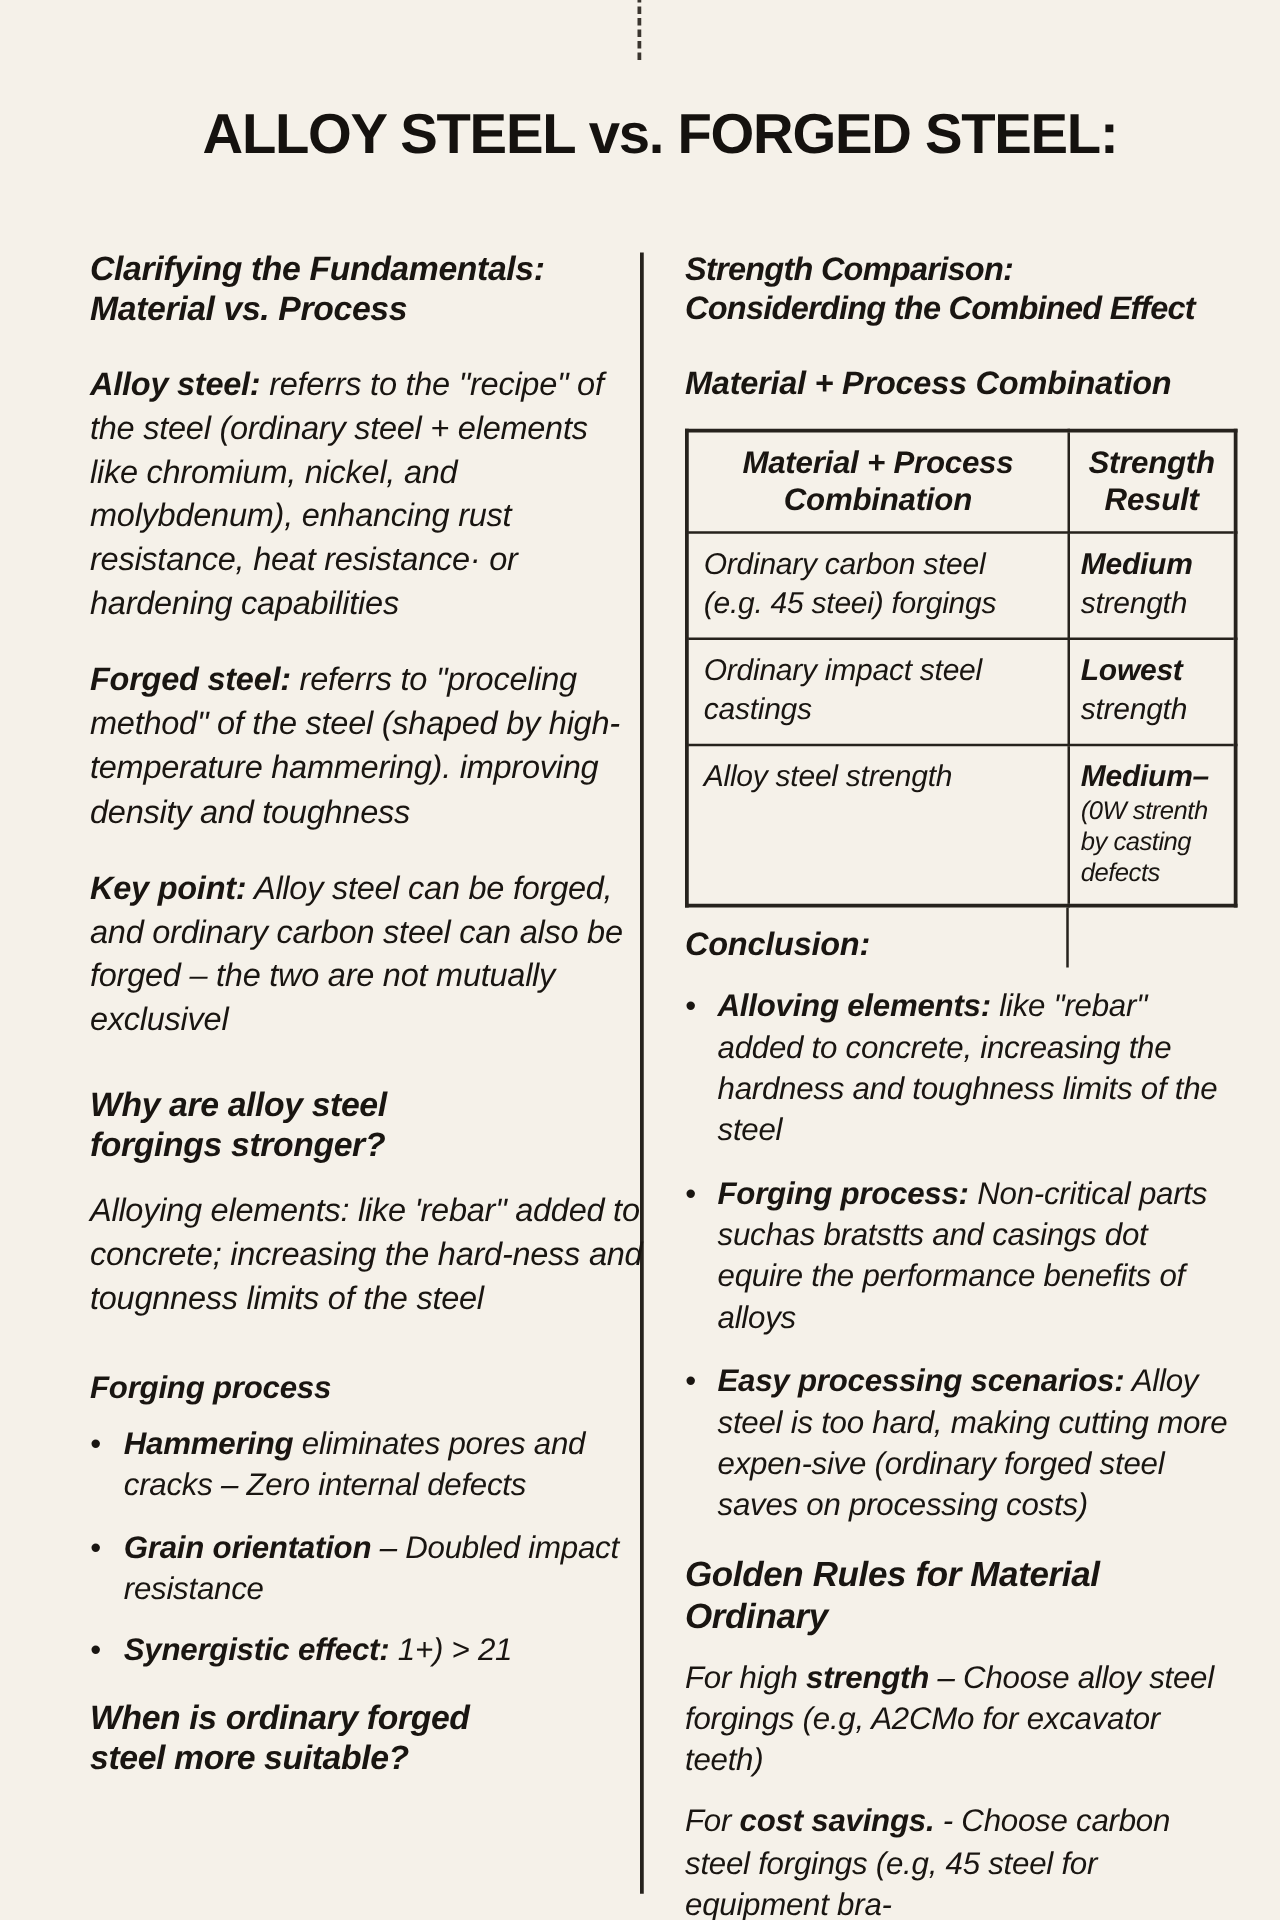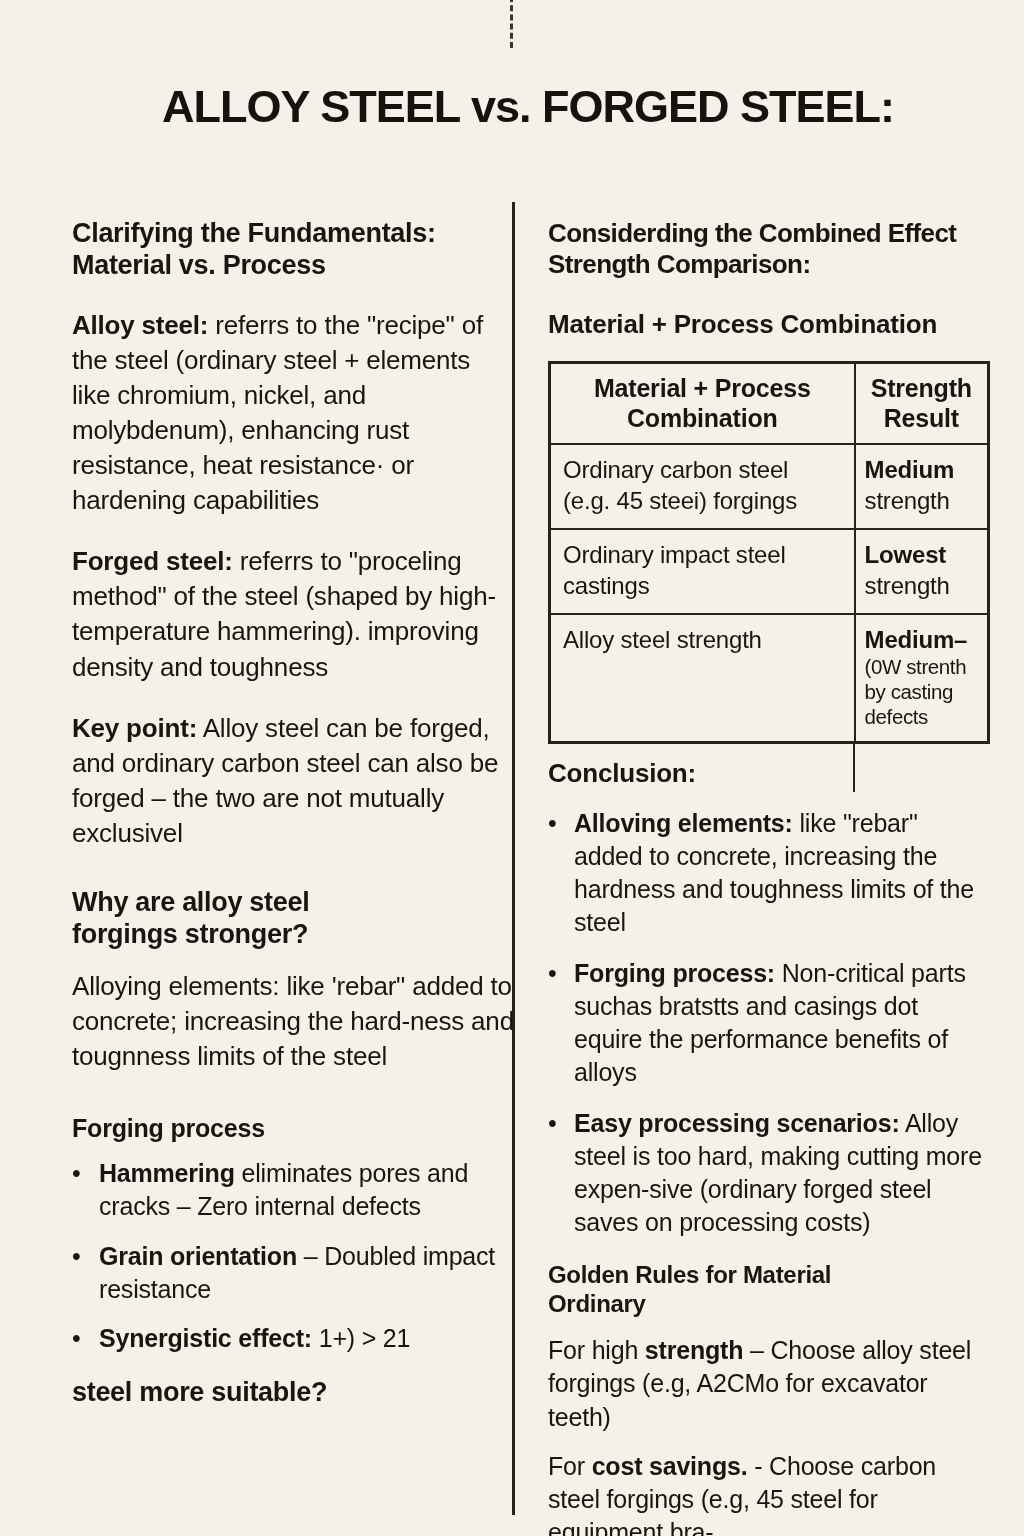--- a/index.html
+++ b/index.html
@@ -19,21 +19,21 @@
   .divider {
     position:absolute; left:512px; top:202px; width:3px; height:1313px;
     background:#26221d;
   }
   .title {
     position:absolute; top:48px; left:16px; width:100%;
     text-align:center; font-weight:700; font-size:45px; line-height:1.27;
     letter-spacing:-1px; color:#15120f;
   }
   .title .line { display:block; white-space:nowrap; }
-  .col { position:absolute; top:218px; }
+  .col { position:absolute; top:200px;font-style:italic; }
   .col-left  { left:72px;  width:442px; }
   .col-right { left:548px; width:442px; }
   h2, h3, p, ul { margin:0; padding:0; }
   .h2 { font-size:27px; font-weight:700; line-height:1.18; letter-spacing:-0.3px; }
   .h2 .h2-line { display:block; white-space:nowrap; }
   .h2-tight { font-size:26px; letter-spacing:-0.6px; }
   .h3 { font-size:25px; font-weight:700; line-height:1.2; }
   .body-p { font-size:26px; line-height:1.35; margin-top:26px; }
   .lead { font-weight:700;margin-top:21px; }
   .why-h2 { margin-top:36px; }
@@ -60,21 +60,21 @@
   td.combo { width:69.5%; font-size:24px; line-height:1.3; padding:9px 12px 12px; }
   td.result { font-size:24px; line-height:1.3; padding:9px 9px 12px; }
   .res-bold { display:block; font-weight:700; }
   .res-rest { display:block; }
   .res-small { font-size:20.5px; line-height:1.2; letter-spacing:-0.4px; }
   .col-stub { position:absolute; left:305px; bottom:-48px; width:2px; height:48px; background:#26221d; }
   .concl-h3 { margin-top:14px; font-size:26px; }
   ul.concl { list-style:none; margin-top:18px; }
   ul.concl li { display:flex; font-size:25px; line-height:1.32; margin-bottom:18px; }
   ul.concl .marker { width:26px; flex:0 0 26px; }
-  .golden-h2 { margin-top:22px; font-size:24px; }
+  .golden-h2 { margin-top:22px; font-size:28px; }
   .rule-p { font-size:25px; line-height:1.33; margin-top:16px; }
 </style>
 </head>
 <body>
 
 <div class="page">
 
   <div class="top-dash"></div>
   <div class="divider"></div>
 
@@ -113,30 +113,31 @@
         <span class="marker">•</span>
         <span><strong class="lead">Grain orientation</strong><span> – Doubled impact resistance</span></span>
       </li>
       <li>
         <span class="marker">•</span>
         <span><strong class="lead">Synergistic effect:</strong><span> 1+) &gt; 21</span></span>
       </li>
     </ul>
 
     <h2 class="h2 when-h2">
+      <span class="h2-line">When is ordinary forged</span>
       <span class="h2-line">steel more suitable?</span>
     </h2>
 
   </div>
 
   <div class="col col-right">
 
     <h2 class="h2 h2-tight">
+      <span class="h2-line">Strength Comparison:</span>
       <span class="h2-line">Considerding the Combined Effect</span>
-      <span class="h2-line">Strength Comparison:</span>
     </h2>
 
     <h3 class="h3 combo-h3">Material + Process Combination</h3>
 
     <div class="table-wrap">
       <table class="cmp">
         <thead>
           <tr>
             <th>Material + Process
 Combination</th>

